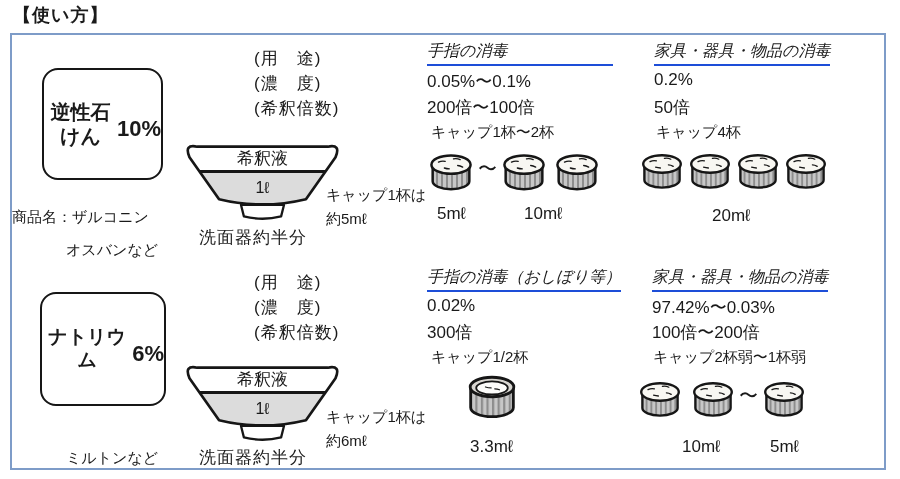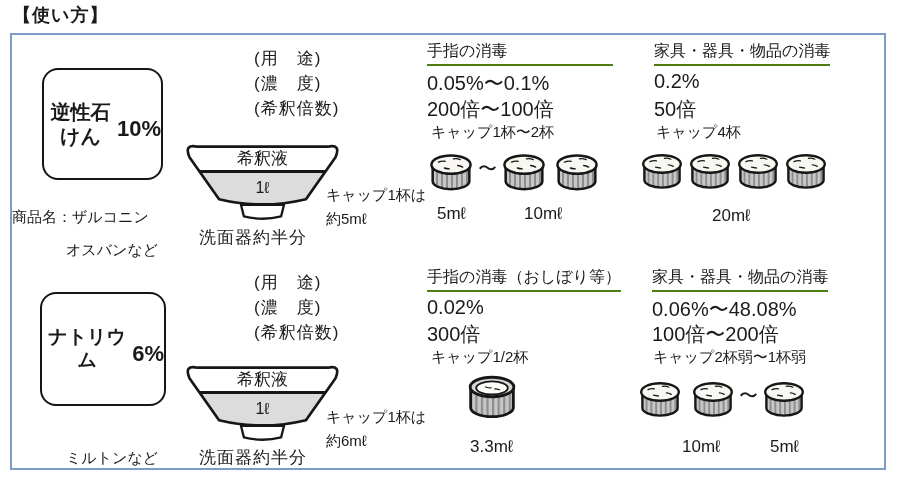--- a/index.html
+++ b/index.html
@@ -20,23 +20,23 @@
 .pb1 { left:42px; top:68px; width:121px; height:112px; font-size:20px; }
 .pb2 { left:40px; top:292px; width:126px; height:114px; font-size:19px; }
 .pb-pct { font-size:22px; margin-top:10px; }
 
 .brand { font-family:"Liberation Serif","DejaVu Serif",serif; font-size:15px; }
 
 .paren-label { font-size:17px; letter-spacing:1px;margin-left:40px; }
 
 .heading {
   font-size:16px; display:inline-block; min-width:186px;
-  border-bottom:2px solid #4d7c0f; padding-bottom:2px; white-space:nowrap;
+  border-bottom:2px solid #1d4ed8; padding-bottom:2px; white-space:nowrap;font-style:italic;
 }
-.val { font-size:20px; white-space:nowrap; }
+.val { font-size:17px; white-space:nowrap; }
 .capdose { font-size:15px; white-space:nowrap; }
 .mlabel { font-size:17px; white-space:nowrap; }
 .note { font-size:15px; white-space:nowrap; }
 
 .bowl-svg { width:165px; height:84px; display:block; }
 .bowl-text { width:165px; text-align:center; font-size:17px; }
 .bowl-vol { width:165px; text-align:center; font-size:16px; }
 .basin-caption { font-size:17px; letter-spacing:1px; }
 
 .caps-row { position:absolute; display:flex; align-items:flex-end; }
@@ -169,21 +169,21 @@
   <div class="abs capdose" style="left:431px; top:348px;">キャップ1/2杯</div>
   <svg class="abs cap-open" style="left:464px; top:374px;" viewBox="0 0 60 56">
     <path d="M7 15 L7 36 A23 10 0 0 0 53 36 L53 15" fill="url(#ridgePat)" stroke="#161616" stroke-width="3"></path>
     <ellipse cx="30" cy="14" rx="23.5" ry="10.5" fill="#d8d6d1" stroke="#161616" stroke-width="3"></ellipse>
     <ellipse cx="30" cy="15" rx="17" ry="7" fill="#fcfcfa" stroke="#161616" stroke-width="2"></ellipse>
     <path d="M23 14 q3 1 6 1 M33 16 q3 0 5 1" fill="none" stroke="#161616" stroke-width="1.4" stroke-linecap="round"></path>
   </svg>
   <div class="abs mlabel" style="left:470px; top:437px;">3.3mℓ</div>
 
   <div class="abs heading" style="left:652px; top:267px; min-width:176px;">家具・器具・物品の消毒</div>
-  <div class="abs val" style="left:652px; top:296px;">0.06%〜48.08%</div>
+  <div class="abs val" style="left:652px; top:296px;">97.42%〜0.03%</div>
   <div class="abs val" style="left:652px; top:321px;">100倍〜200倍</div>
   <div class="abs capdose" style="left:653px; top:348px;">キャップ2杯弱〜1杯弱</div>
   <div class="caps-row" style="left:636px; top:378px;">
     <svg class="cap-sm" viewBox="0 0 60 54">
       <path d="M8 19 L8 37 A22 9.5 0 0 0 52 37 L52 19" fill="url(#ridgePat)" stroke="#161616" stroke-width="3"></path>
       <ellipse cx="30" cy="17" rx="23.5" ry="11" fill="#f8f7f2" stroke="#161616" stroke-width="3"></ellipse>
       <path d="M15 14 q4 -2 8 -1 M33 10 q4 -1 8 1 M22 21 q3 1 6 1 M38 18 q3 0 6 2" fill="none" stroke="#161616" stroke-width="1.6" stroke-linecap="round"></path>
     </svg>
     <svg class="cap-sm" style="margin-left:5px;" viewBox="0 0 60 54">
       <path d="M8 19 L8 37 A22 9.5 0 0 0 52 37 L52 19" fill="url(#ridgePat)" stroke="#161616" stroke-width="3"></path>

